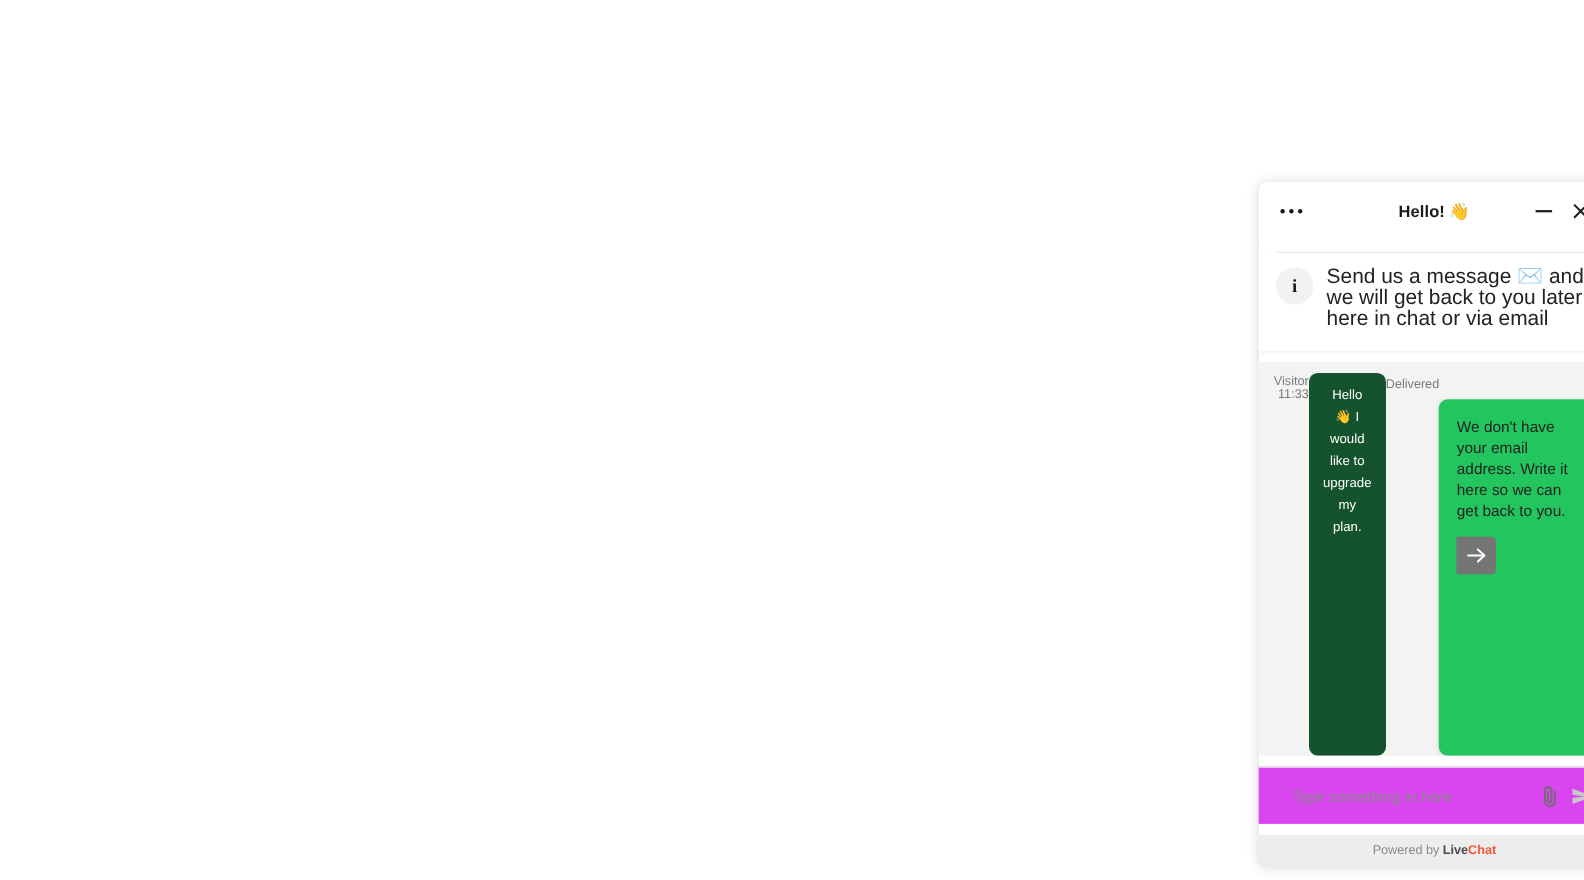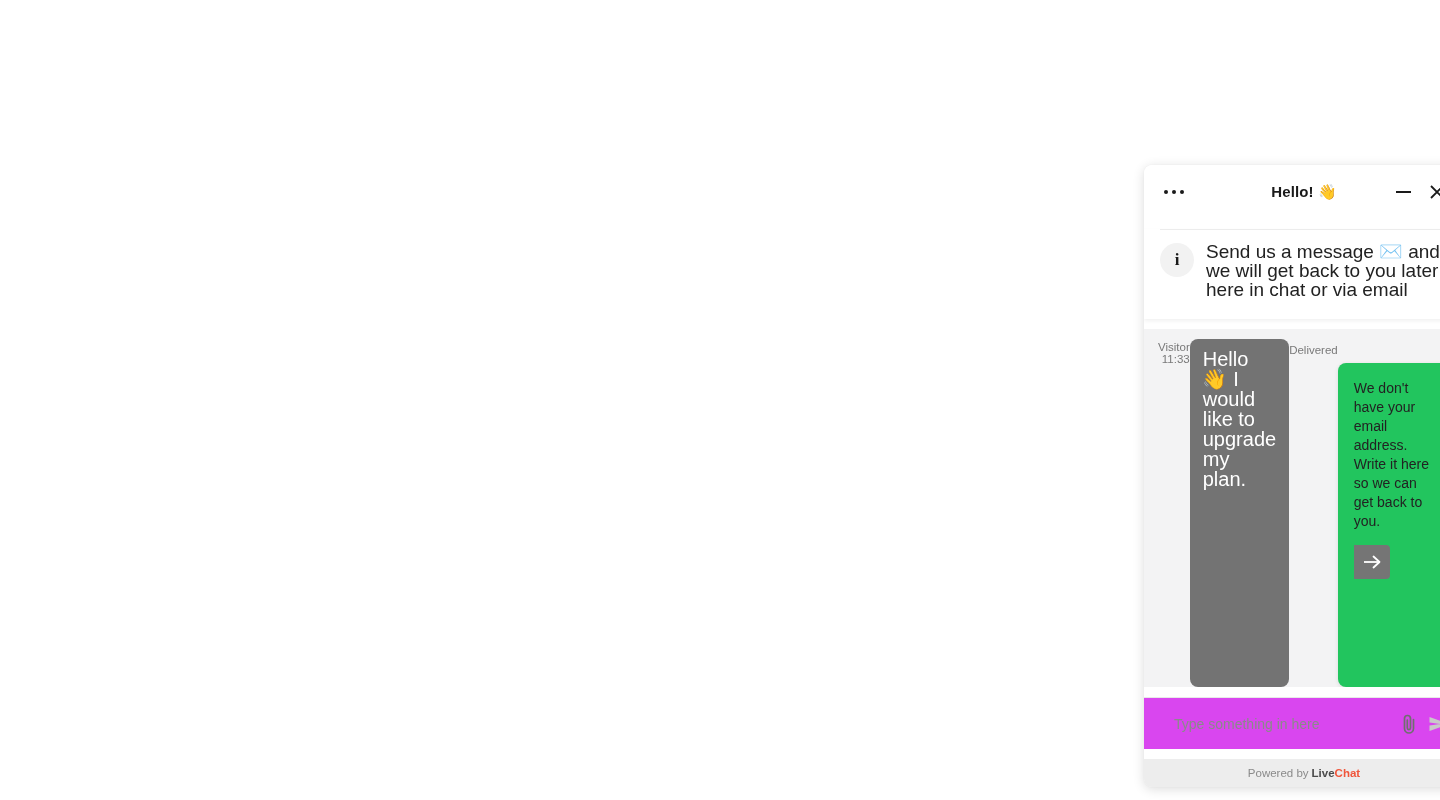--- a/index.html
+++ b/index.html
@@ -158,28 +158,29 @@
   }
   .meta-line.delivered {
     margin: 5px 0 0 0;
   }
   .bubble-row {
     display: flex;
     justify-content: flex-end;
   }
   .bubble-visitor {
     max-width: 100%;
-    background: #737373;
+    background: #14532d;
     color: #ffffff;
-    font-size: 20px;
+    font-size: 12px;
     line-height: 20px;
     border-radius: 8px;
     padding: 10px 13px;
     box-sizing: border-box;
     width: 100%;
+    text-align: center;
   }
 
   
   .email-card {
     background: #22c55e;
     border-radius: 8px;
     box-shadow: 0 1px 4px rgba(0,0,0,0.10);
     padding: 16px 16px 16px 16px;
     margin-top: 24px;
   }

